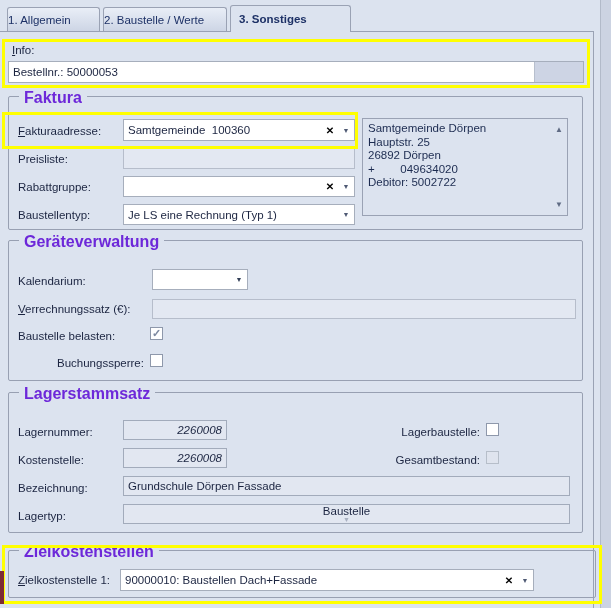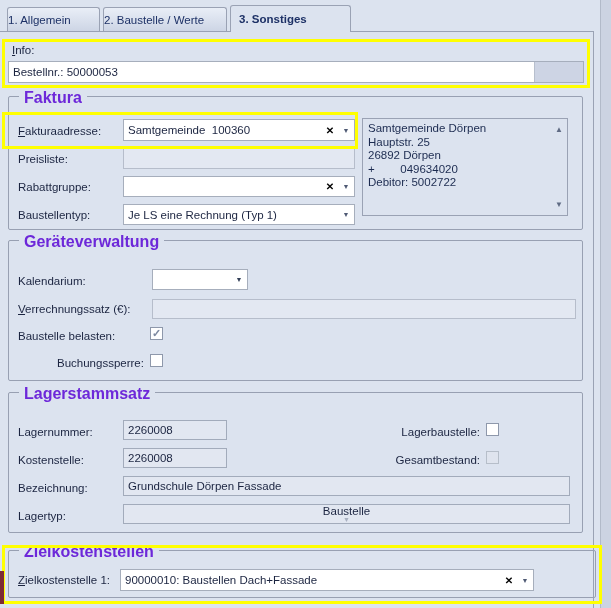--- a/index.html
+++ b/index.html
@@ -43,21 +43,21 @@
   #g-lager   { left:8px; top:392px; width:575px; height:141px; }
   #g-ziel    { left:8px; top:550px; width:588px; height:48px; }
   
   .lbl { position:absolute; white-space:nowrap; }
   .ul1::first-letter { text-decoration:underline; }
   .lbl.r { text-align:right; }
   .field { position:absolute; box-sizing:border-box; height:21px;
     border:1px solid #a6aebc; background:#ffffff;
     display:flex; align-items:center; overflow:hidden; }
   .field .txt { flex:1; padding:0 4px; white-space:pre; overflow:hidden; }
-  .field .txt.right { text-align:left; }
+  .field .txt.right { text-align:right;font-style:italic; }
   .field.disabled { background:#e3e8f2; border-color:#b6bdcb; }
   .field.readonly { background:#e2e7f1; border-color:#a2abbb; }
   .icon-btn { width:16px; text-align:center; flex:0 0 auto; cursor:pointer; }
   .clear { font-weight:bold; font-size:10px; color:#000; }
   .arrow { font-size:7px; color:#4f5a74; }
   .arrow.dis { color:#a8b0c0; cursor:default; }
   .btnpart { width:48px; align-self:stretch; background:#cdd4e4;
     border-left:1px solid #b7bfcd; flex:0 0 auto; }
   
   .cb { position:absolute; width:13px; height:13px; box-sizing:border-box;

